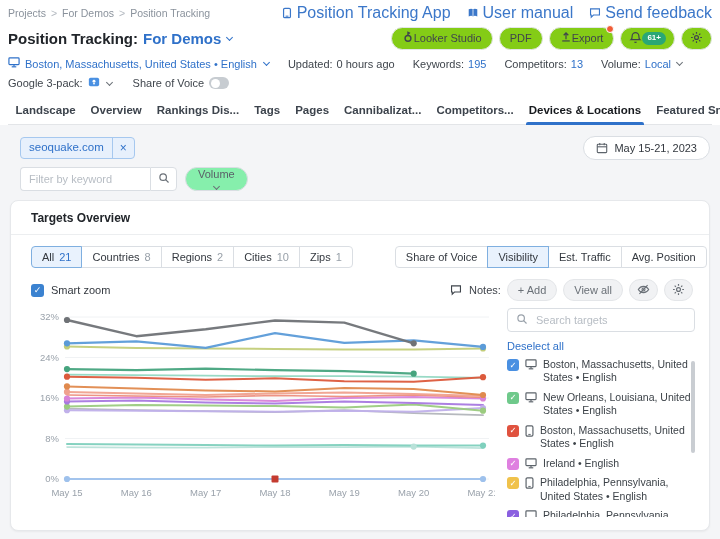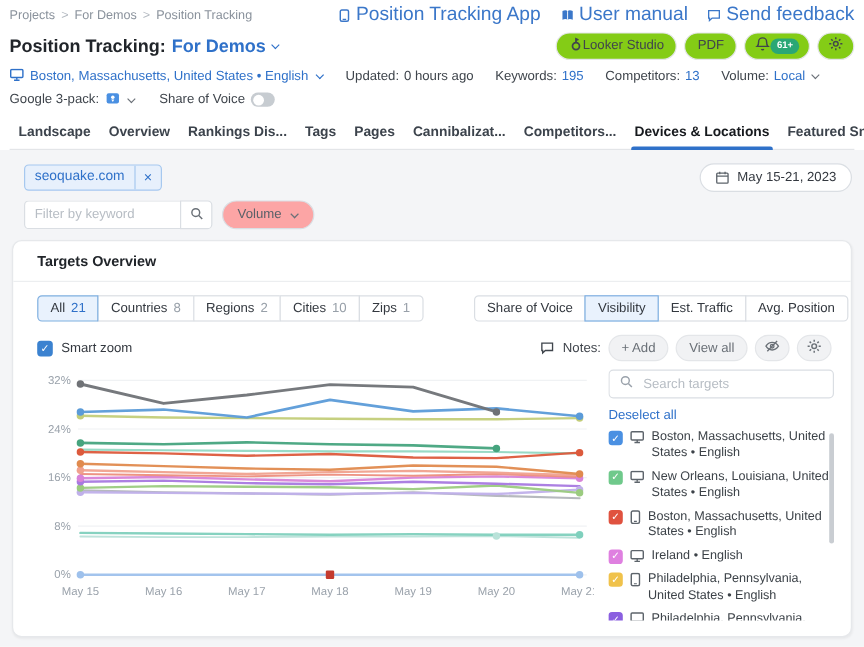--- a/index.html
+++ b/index.html
@@ -49,21 +49,21 @@
   .chip-label{padding:3px 8px;}
   .chip-x{padding:3px 7px;border-left:1px solid #a6c8ef;font-size:12px;line-height:1.2;cursor:pointer;}
   .date-btn{display:flex;align-items:center;gap:6px;background:#fff;border:1px solid #dadee3;border-radius:13px;height:24px;padding:0 12px;font-size:11px;color:#33383f;cursor:pointer;}
   .date-btn .cal{color:#5d646b;display:flex;}
 
   .filter-row{display:flex;align-items:flex-start;gap:8px;margin:7px 0 5px 20px;}
   .kw-box{display:flex;}
   .kw-input{width:130px;height:24px;border:1px solid #dadee3;border-right:none;border-radius:4px 0 0 4px;padding:0 8px;font-size:11px;color:#333;outline:none;background:#fff;}
   .kw-input::placeholder{color:#b7bdc4;}
   .kw-btn{width:27px;height:24px;border:1px solid #dadee3;border-radius:0 4px 4px 0;background:#fff;color:#6a7077;display:flex;align-items:center;justify-content:center;cursor:pointer;}
-  .vol-btn{display:flex;align-items:center;gap:6px;height:24px;padding:0 12px;border:1px solid #dadee3;border-radius:13px;background:#fca5a5;font-size:11px;color:#5a6068;cursor:pointer;}
+  .vol-btn{display:flex;align-items:center;gap:6px;height:24px;padding:0 12px;border:1px solid #dadee3;border-radius:13px;background:#86efac;font-size:11px;color:#5a6068;cursor:pointer;flex-direction:column;}
 
   
   .panel{margin:9px 10px 0;background:#fff;border:1px solid #e6e8eb;border-radius:8px;box-shadow:0 1px 2px rgba(0,0,0,.05);height:331px;overflow:hidden;}
   .panel-hd{font-size:12px;font-weight:700;color:#21252a;padding:10px 20px 9px;border-bottom:1px solid #eceef0;}
   .controls{display:flex;gap:42px;padding:11px 20px 0;}
   .seg{display:flex;}
   .seg-btn{height:22px;display:flex;align-items:center;gap:5px;padding:0 10px;border:1px solid #dadee3;background:#fff;font-size:11px;color:#33383f;margin-left:-1px;cursor:pointer;white-space:nowrap;}
   .seg-btn:first-child{border-radius:4px 0 0 4px;margin-left:0;}
   .seg-btn:last-child{border-radius:0 4px 4px 0;}
   .seg-btn .cnt{color:#98a0a9;}
@@ -149,20 +149,28 @@
       <div class="toolbar">
         <button class="tbtn">
           <span id="icon-looker"><svg viewBox="0 0 14 14" width="12" height="12">
                 <circle cx="7" cy="8.6" r="3.4" fill="none" stroke="currentColor" stroke-width="1.7"></circle>
                 <path d="M7 5.2V1.6l2.4 1.2" fill="none" stroke="currentColor" stroke-width="1.7"></path>
               </svg></span>
           <span>Looker Studio</span>
         </button>
         <button class="tbtn">
           <span>PDF</span>
+        </button>
+        <button class="tbtn">
+          <span id="icon-export"><svg viewBox="0 0 14 14" width="12" height="12">
+                <path d="M7 9.5V2.4M4.3 5 7 2.3 9.7 5" fill="none" stroke="currentColor" stroke-width="1.4"></path>
+                <path d="M2.6 11.6h8.8" stroke="currentColor" stroke-width="1.4"></path>
+              </svg></span>
+          <span>Export</span>
+          <span class="dot-orange"></span>
         </button>
         <button class="tbtn iconbtn">
           <span id="icon-bell"><svg viewBox="0 0 14 14" width="13" height="13">
                 <path d="M7 1.7a3.6 3.6 0 0 0-3.6 3.6c0 3-1.2 4-1.2 4h9.6s-1.2-1-1.2-4A3.6 3.6 0 0 0 7 1.7Z" fill="none" stroke="currentColor" stroke-width="1.3"></path>
                 <path d="M6 11.6a1.05 1.05 0 0 0 2 0" fill="none" stroke="currentColor" stroke-width="1.2"></path>
               </svg></span>
           <span class="badge-green">61+</span>
         </button>
         <button class="tbtn iconbtn">
           <span id="icon-gear1"><svg viewBox="0 0 14 14" width="13" height="13">

